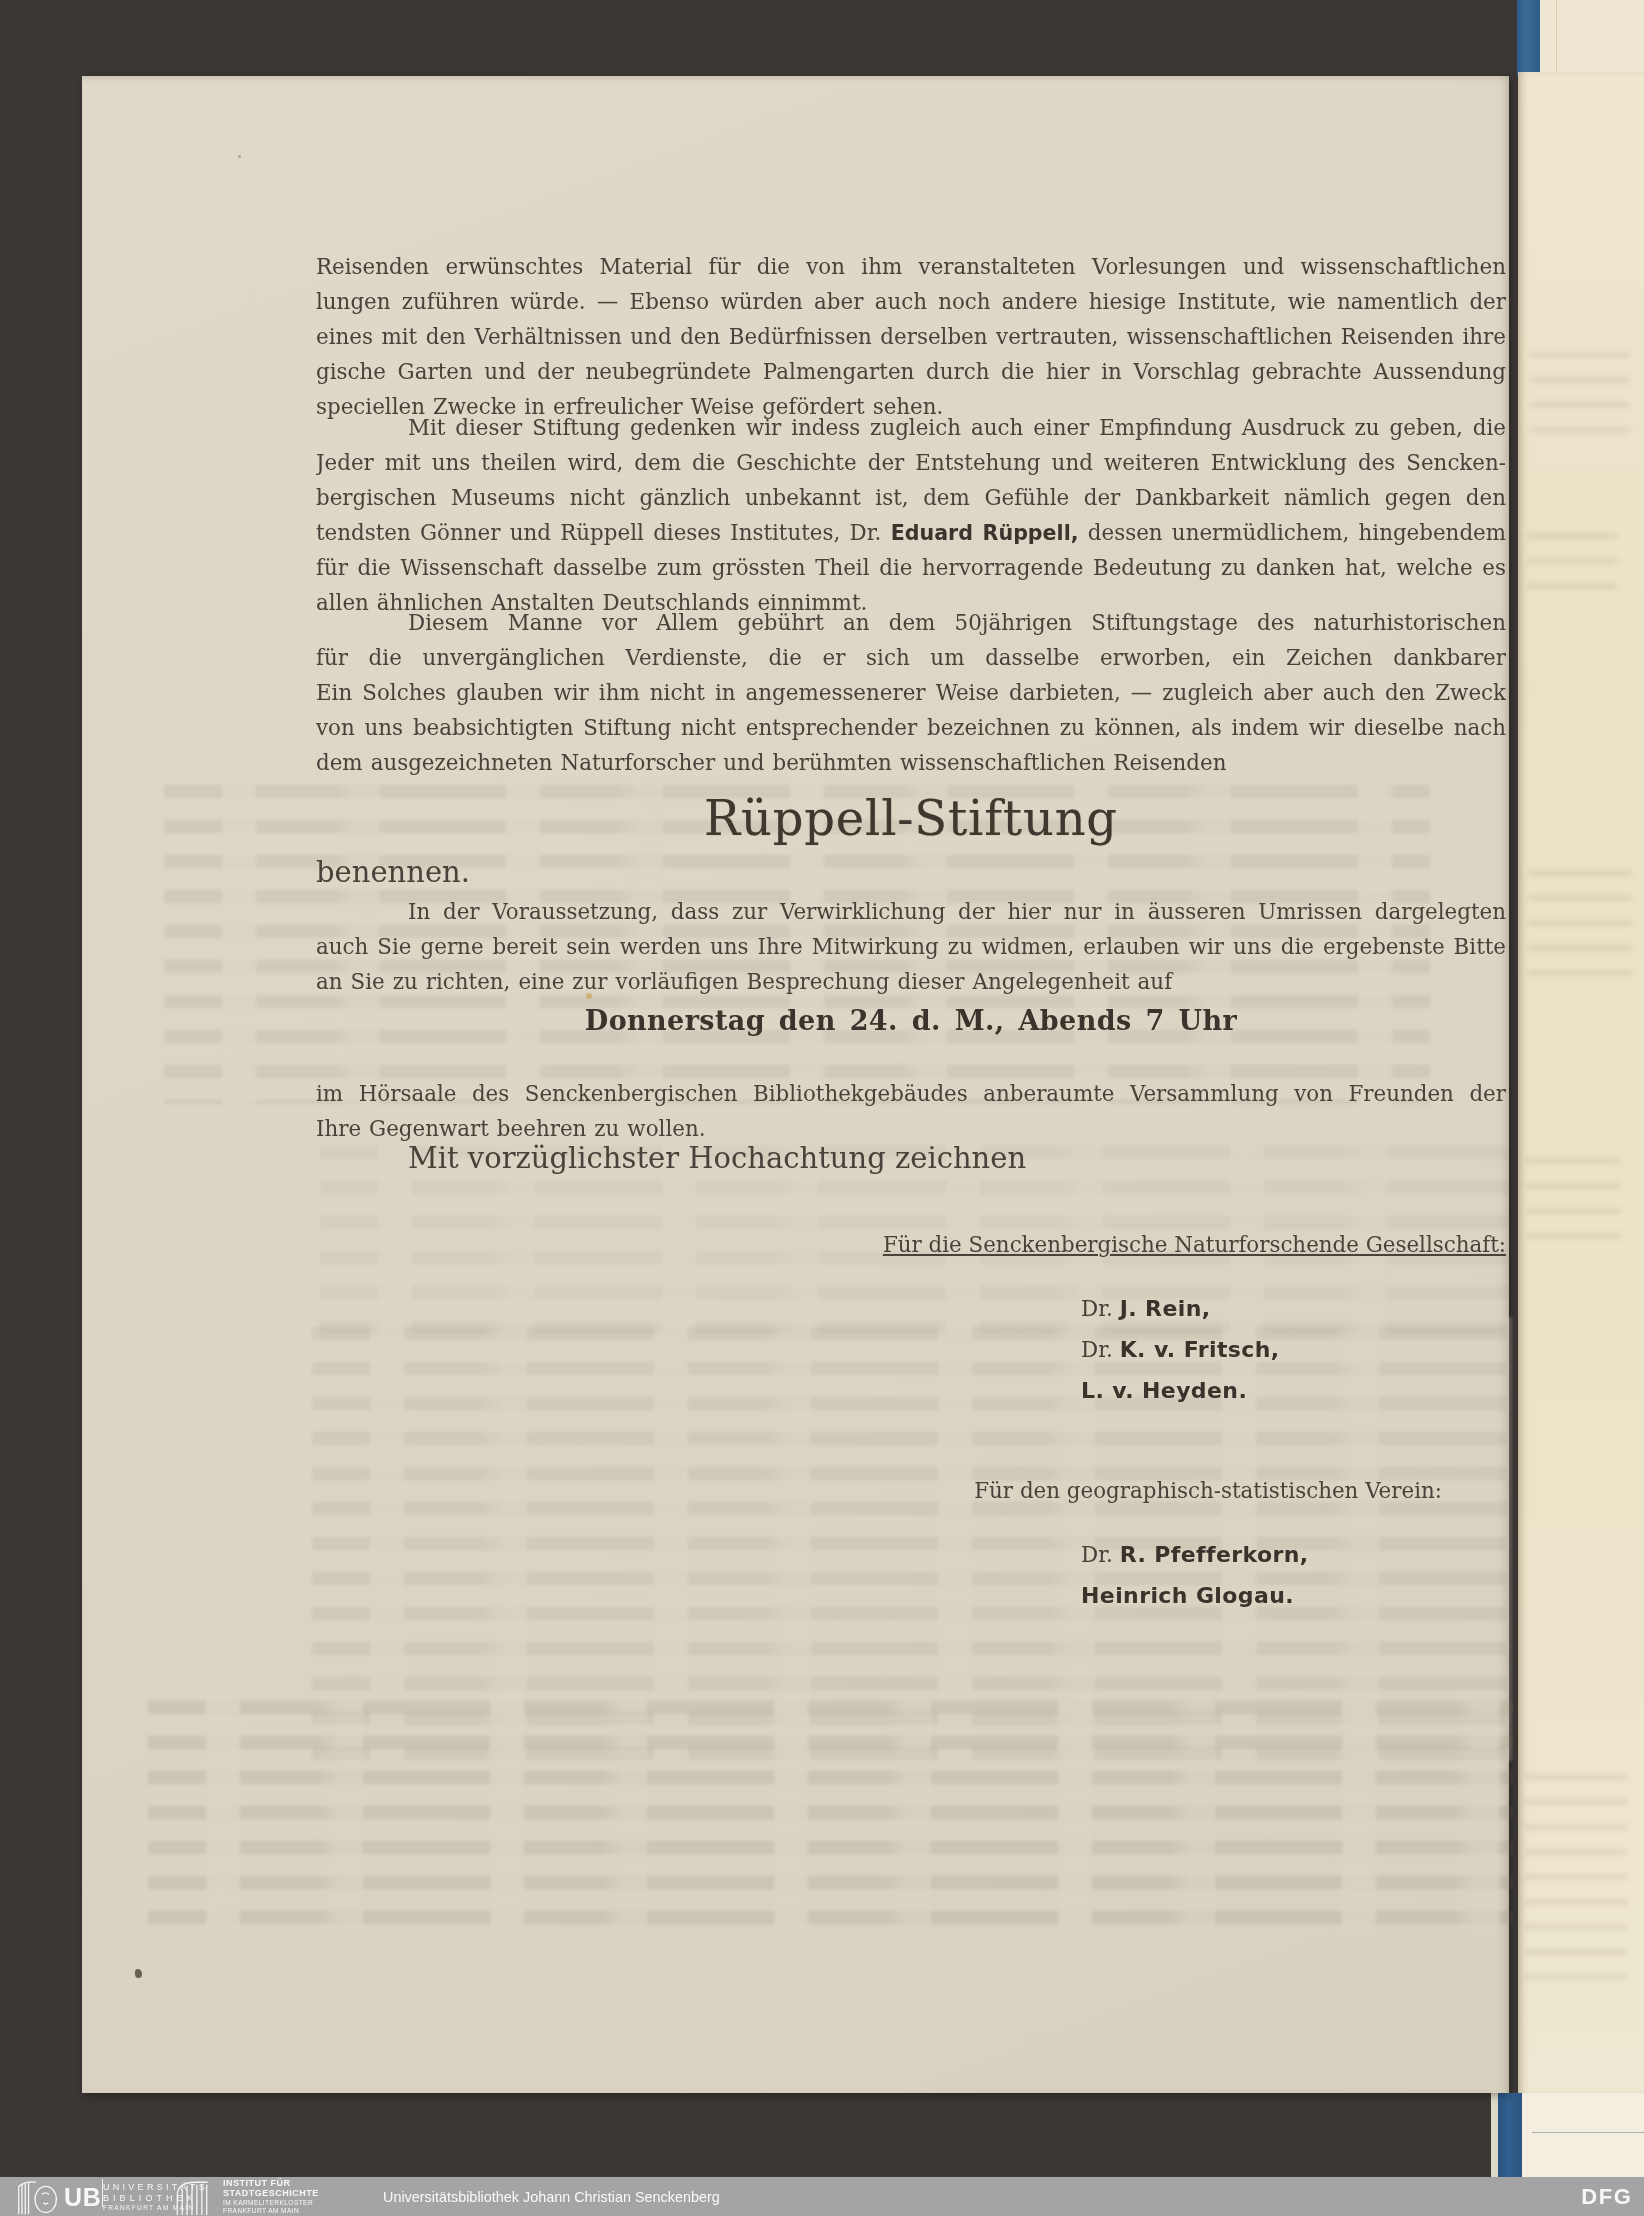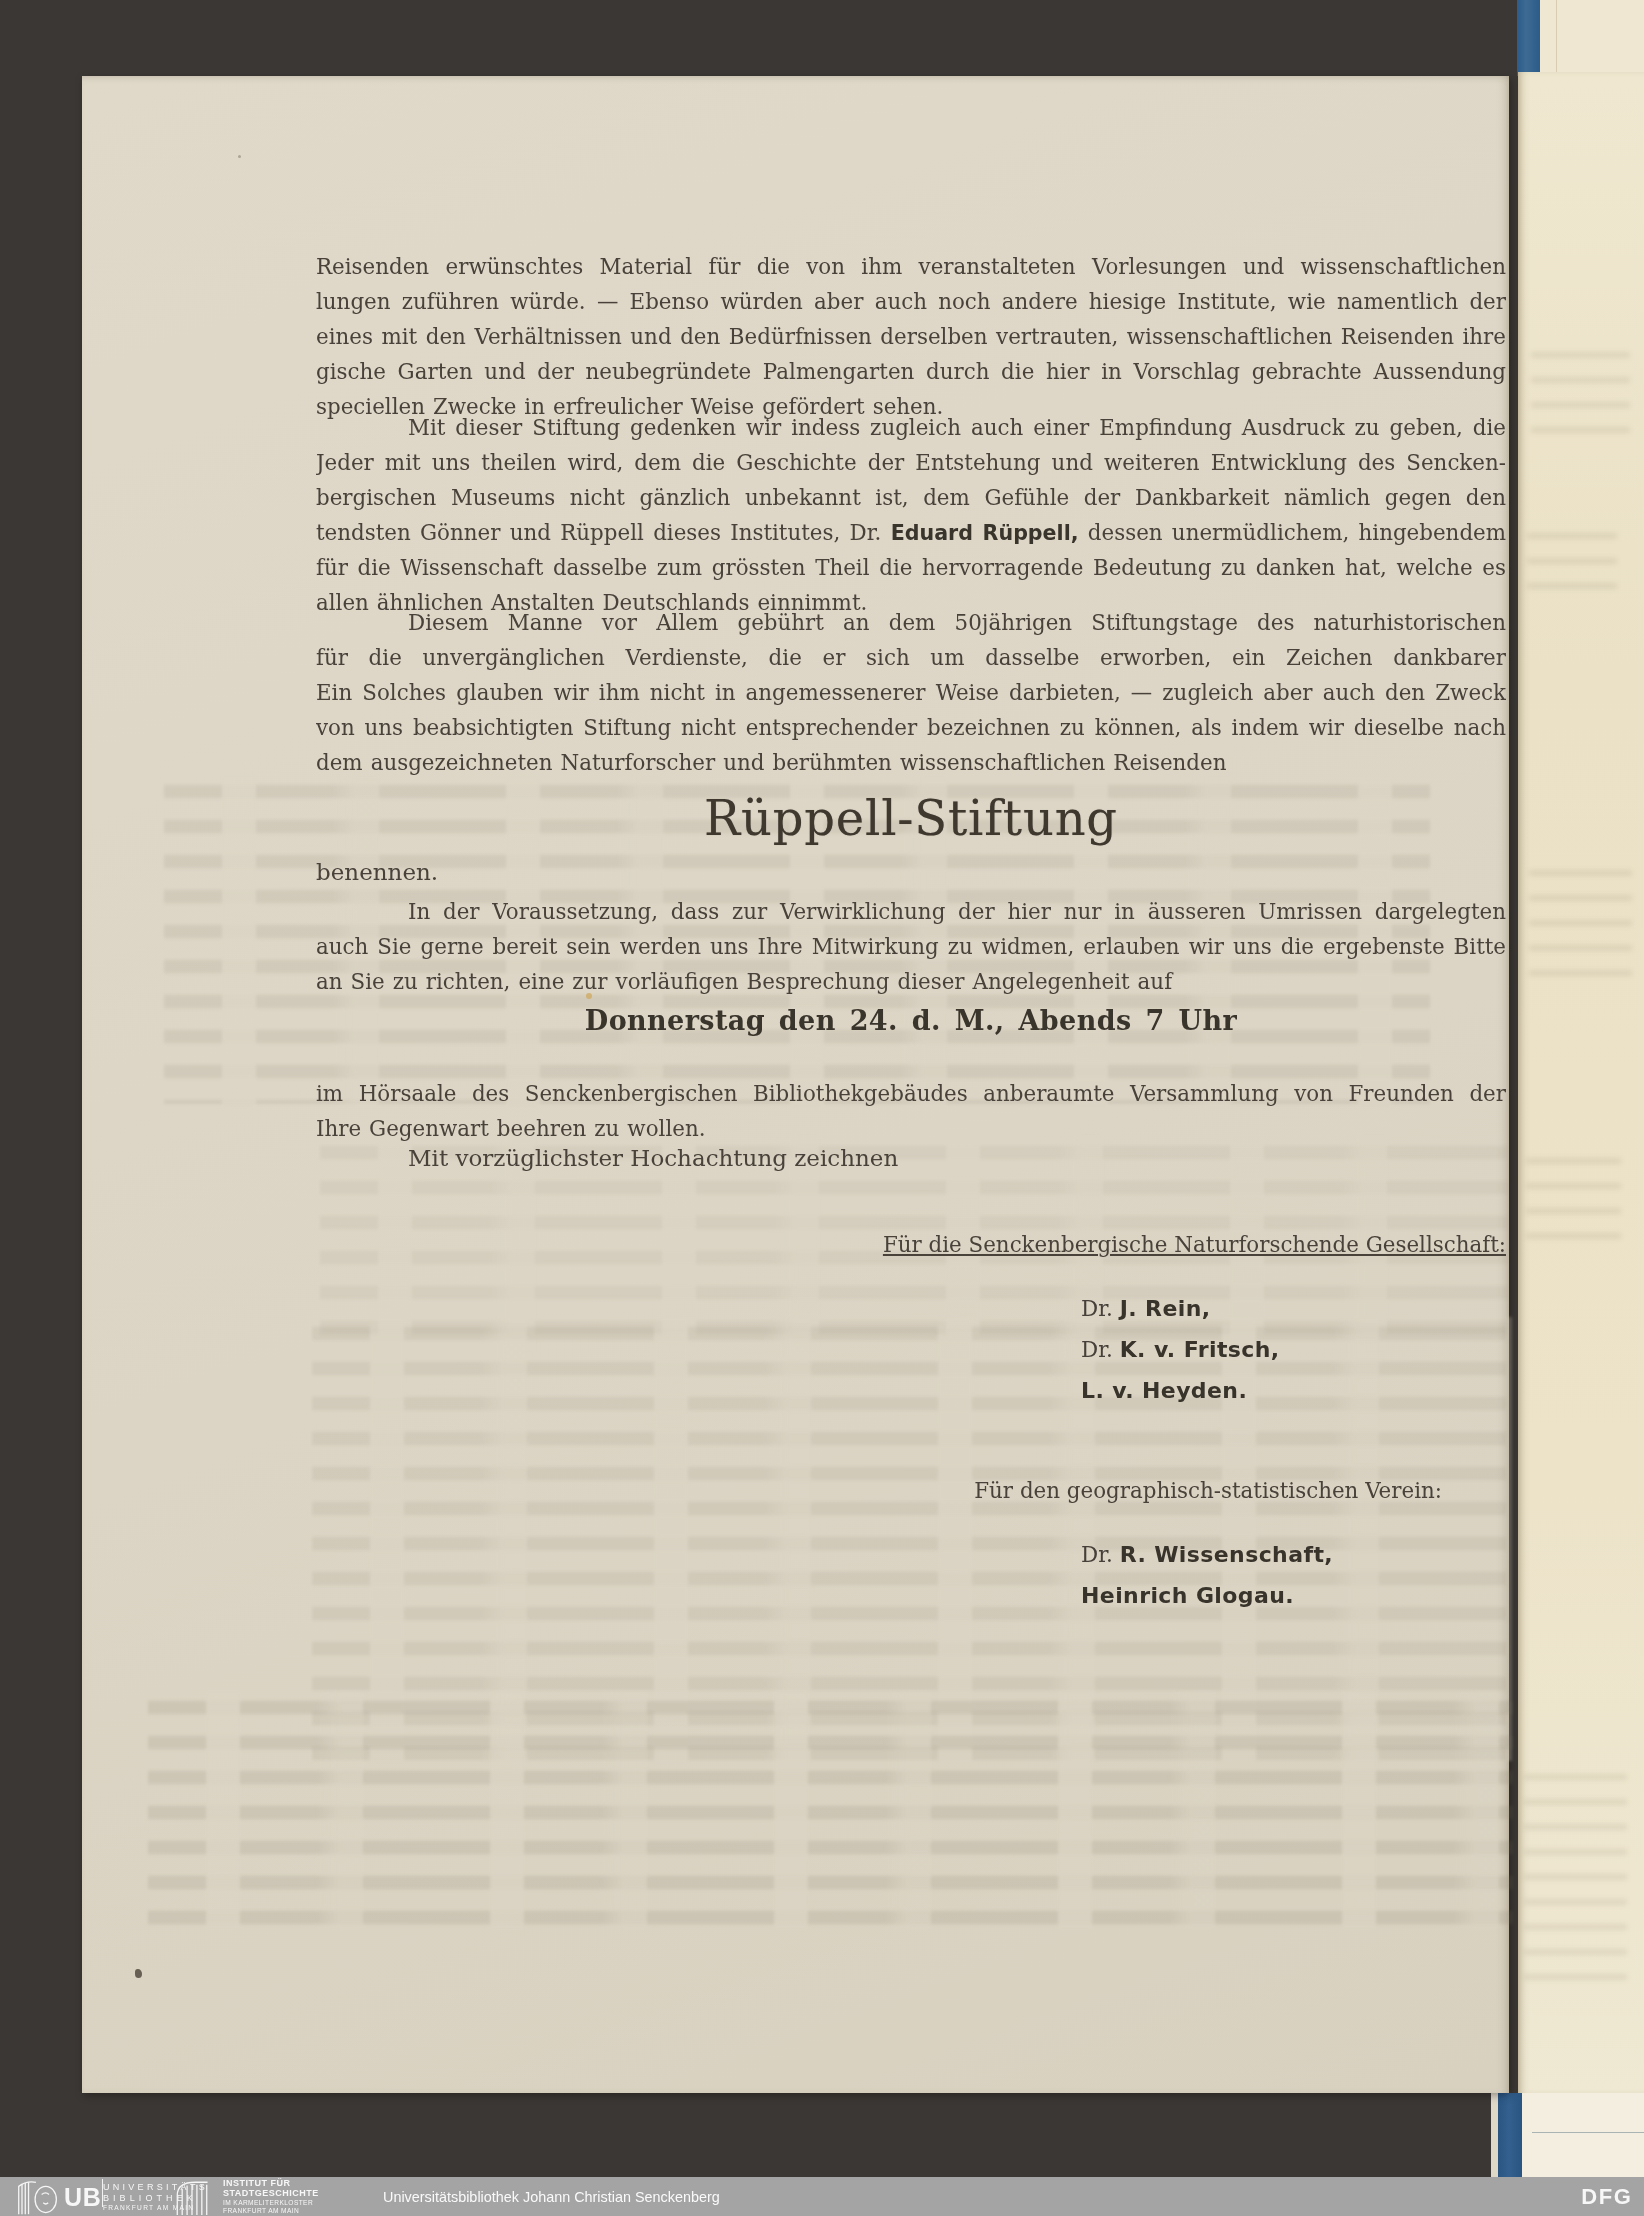--- a/index.html
+++ b/index.html
@@ -40,21 +40,21 @@
 
   .para{position:absolute;left:234px;width:1190px;z-index:3;color:#48423a;font-size:21.4px;word-spacing:1.2px;}
   .jline{text-align:justify;height:35px;line-height:35px;overflow:hidden;}
   .jline::after{content:"";display:inline-block;width:100%;line-height:0;vertical-align:top;}
   .lline{text-align:left;height:35px;line-height:35px;overflow:hidden;}
   .indent{padding-left:92px;}
   .boldname{font-family:"DejaVu Sans", sans-serif;font-weight:bold;font-size:20.6px;color:#39342c;}
 
   .big-heading{position:absolute;left:234px;top:714px;width:1190px;z-index:3;text-align:center;
     font-size:48px;letter-spacing:0.8px;color:#3e382f;text-shadow:0 0 0.8px rgba(60,50,40,.4);}
-  .single-line{position:absolute;left:234px;width:1190px;z-index:3;color:#48423a;font-size:23px;line-height:35px;}
+  .single-line{position:absolute;left:234px;width:1190px;z-index:3;color:#48423a;font-size:29px;line-height:35px;}
   .date-line{position:absolute;left:234px;top:929px;width:1190px;z-index:3;text-align:center;
     font-weight:bold;font-size:27px;color:#3a352c;letter-spacing:0.4px;word-spacing:4.1px;}
   .sig-head{position:absolute;left:234px;width:1190px;z-index:3;text-align:right;color:#48423a;font-size:21.4px;}
   .sig-name{position:absolute;left:999px;z-index:3;height:31px;line-height:31px;color:#46403a;font-size:21.4px;}
   .sig-name .nm{font-family:"DejaVu Sans", sans-serif;font-weight:bold;font-size:22px;color:#38332b;letter-spacing:0.4px;margin-top:22px;}
 
   
   .footer{position:absolute;left:0;top:2177px;width:1644px;height:39px;background:#a4a4a4;color:#f7f7f7;
     font-family:"Liberation Sans", sans-serif;z-index:5;}
   .ub-group{position:absolute;left:16px;top:1.6px;height:36px;display:flex;gap:0;}
@@ -148,21 +148,21 @@
     </div>
 
     <div class="single-line indent" style="top:1065px;">Mit vorzüglichster Hochachtung zeichnen</div>
 
     <div class="sig-head" style="top:1156px;text-decoration:underline;">Für die Senckenbergische Naturforschende Gesellschaft:</div>
     <div class="sig-name" style="top:1217px;"><span>Dr.</span> <span class="nm">J. Rein,</span></div>
     <div class="sig-name" style="top:1258px;"><span>Dr.</span> <span class="nm">K. v. Fritsch,</span></div>
     <div class="sig-name" style="top:1299px;"><span class="nm">L. v. Heyden.</span></div>
 
     <div class="sig-head" style="top:1402px;padding-right:64px;box-sizing:border-box;">Für den geographisch-statistischen Verein:</div>
-    <div class="sig-name" style="top:1463px;"><span>Dr.</span> <span class="nm">R. Wissenschaft,</span></div>
+    <div class="sig-name" style="top:1463px;"><span>Dr.</span> <span class="nm">R. Pfefferkorn,</span></div>
     <div class="sig-name" style="top:1504px;"><span class="nm">Heinrich Glogau.</span></div>
 
   </div>
 
   <div class="footer">
 
     <div class="ub-group">
       <svg class="lineart" width="48" height="36" viewBox="0 0 58 44">
         <path d="M3,43 V9 Q12,2 24,4"></path>
         <line x1="7" y1="43" x2="7" y2="6"></line>

